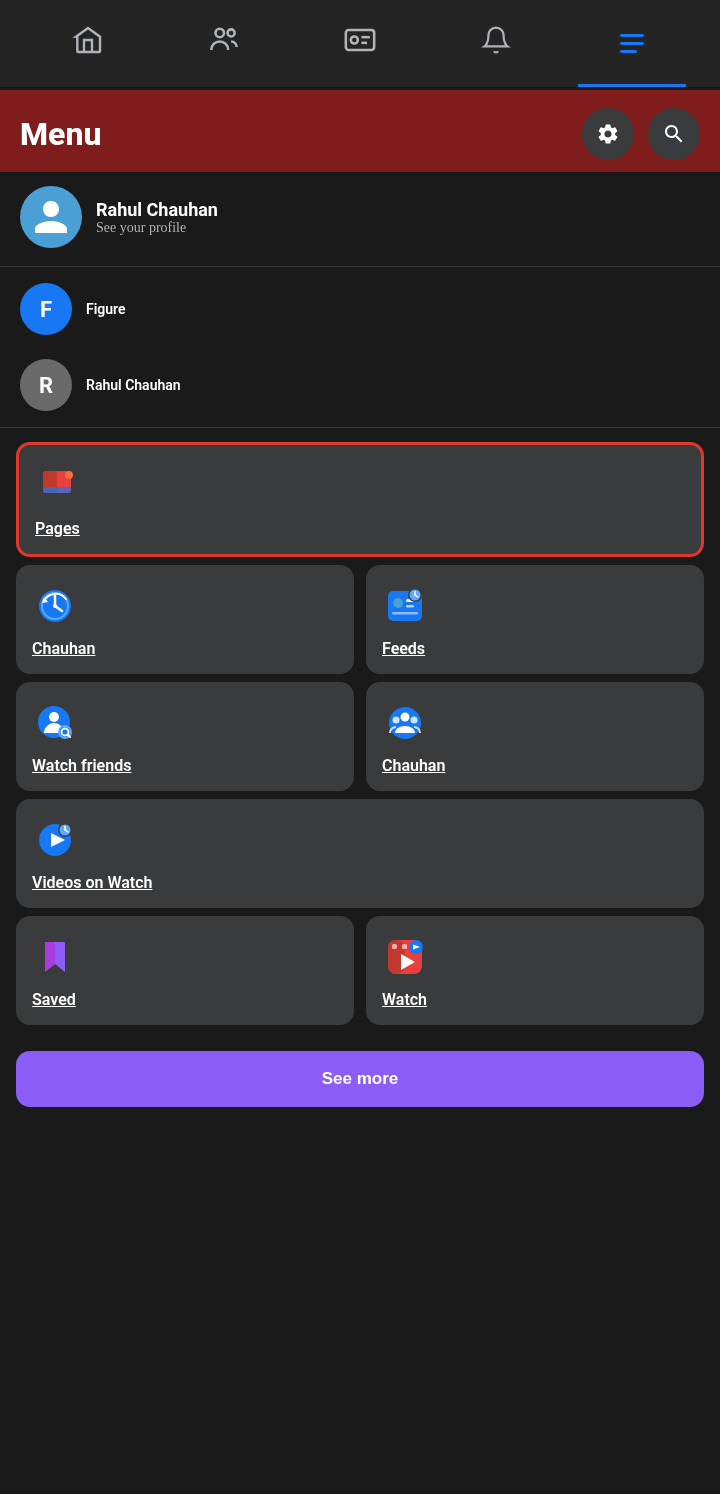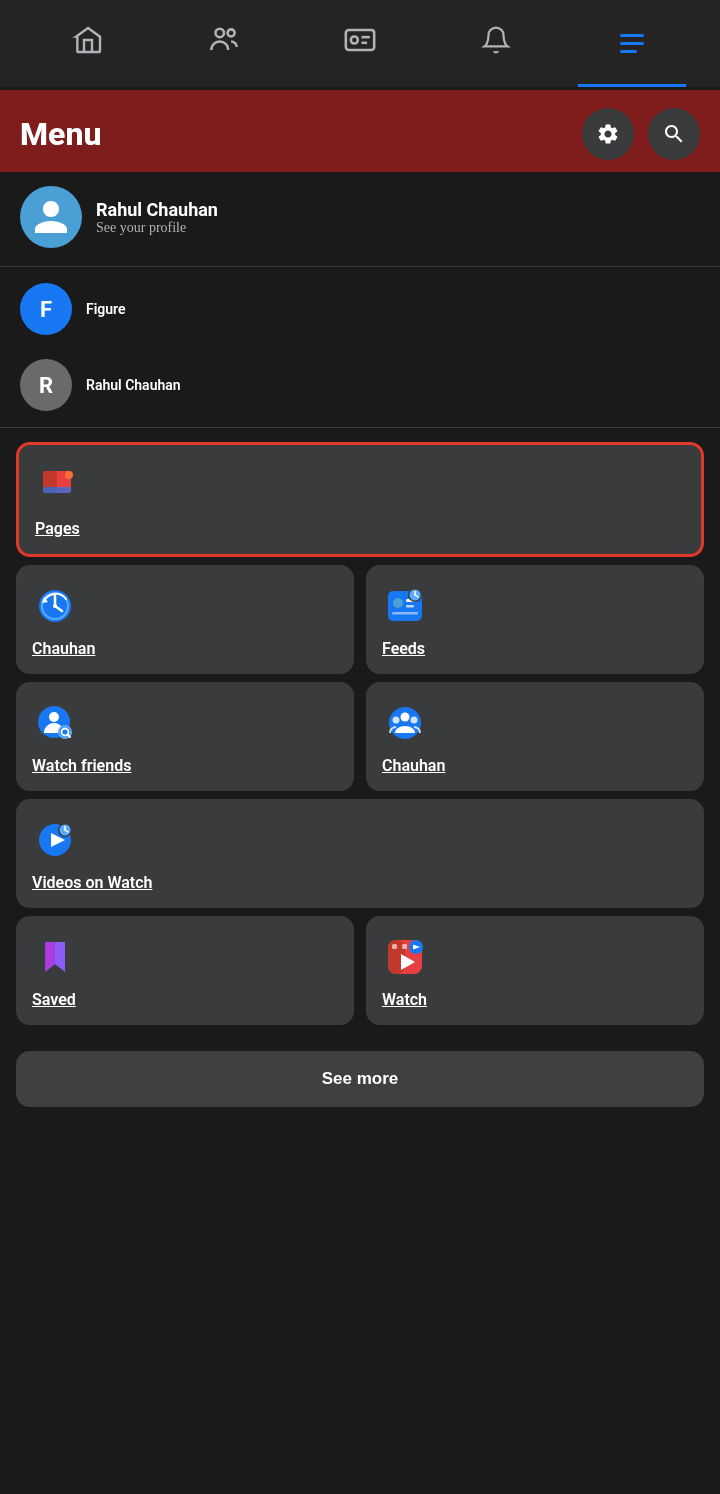--- a/index.html
+++ b/index.html
@@ -170,21 +170,21 @@
     }
     .grid-label {
       font-size: 16px;
       font-weight: 600;
       color: #ffffff;
     }
 
     
     .see-more-btn {
       margin: 8px 16px 20px 16px;
-      background-color: #404040;
+      background-color: #8b5cf6;
       border-radius: 14px;
       padding: 18px;
       text-align: center;
       cursor: pointer;
       border: none;
       width: calc(100% - 32px);
     }
     .see-more-label {
       font-size: 17px;
       font-weight: 600;

